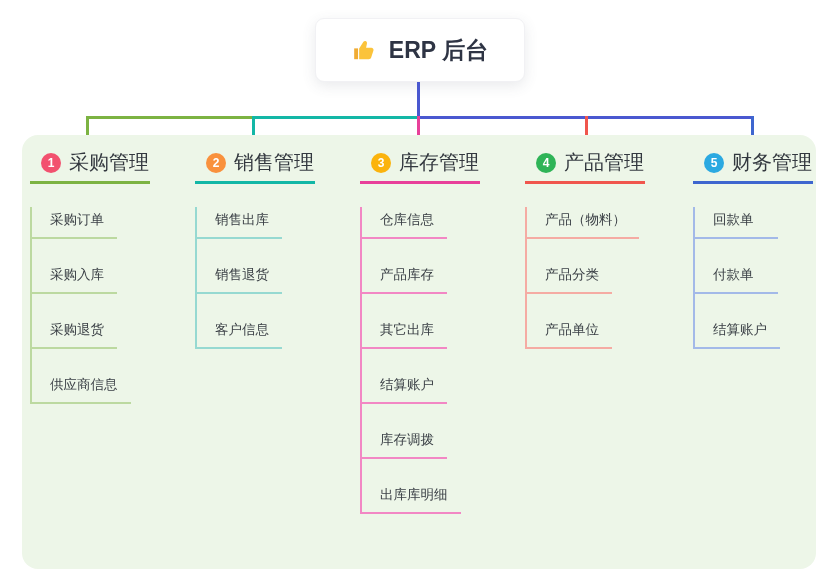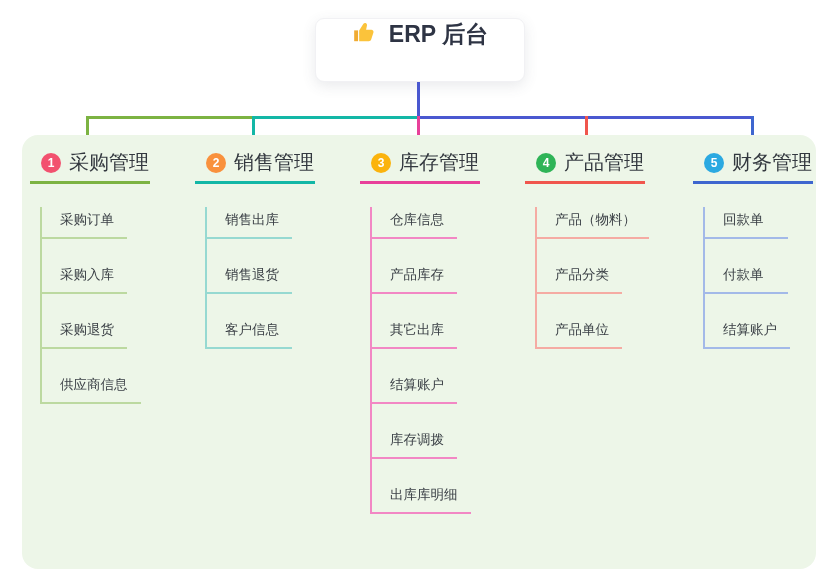--- a/index.html
+++ b/index.html
@@ -6,21 +6,21 @@
   .stage {
     position:relative; width:839px; height:588px; overflow:hidden;
     background:#ffffff;
     font-family:"Liberation Sans","DejaVu Sans",sans-serif;
   }
   
   .root-card {
     position:absolute; left:315px; top:18px; width:210px; height:64px;
     background:#ffffff; border:1px solid #f1f1f4; border-radius:9px;
     box-shadow:0 4px 14px rgba(70,80,100,0.12);
-    display:flex; justify-content:center; gap:11px;
+    display:flex; align-items:center; justify-content:center; gap:11px;
     font-size:23px; font-weight:600; color:#2e3444; box-sizing:border-box;
   }
   .root-card svg { display:block; }
   
   .trunk { position:absolute; left:417px; top:82px; width:3px; height:35px; }
   .bus   { position:absolute; top:116px; height:3px; }
   .drop  { position:absolute; top:116px; width:3px; height:34px; }
   
   .panel {
     position:absolute; left:22px; top:135px; width:794px; height:434px;
@@ -34,21 +34,21 @@
     cursor:default;
   }
   .badge {
     flex:0 0 auto; width:20px; height:20px; border-radius:50%;
     color:#ffffff; font-size:12px; font-weight:bold; line-height:20px;
     text-align:center;
   }
   .branch-label {
     font-size:20px; font-weight:500; color:#33383f; white-space:nowrap;
   }
-  .children { margin-left:10px; border-left:2px solid var(--cline); }
+  .children { border-left:2px solid var(--cline); }
   .child {
     margin-top:23px; padding:4px 13px 8px 18px;
     border-bottom:2px solid var(--cline);
     width:fit-content; min-width:52px; white-space:nowrap;
     font-size:13.5px; line-height:18px; color:#3b4046; cursor:default;
   }
 </style>
 </head>
 <body>
 

